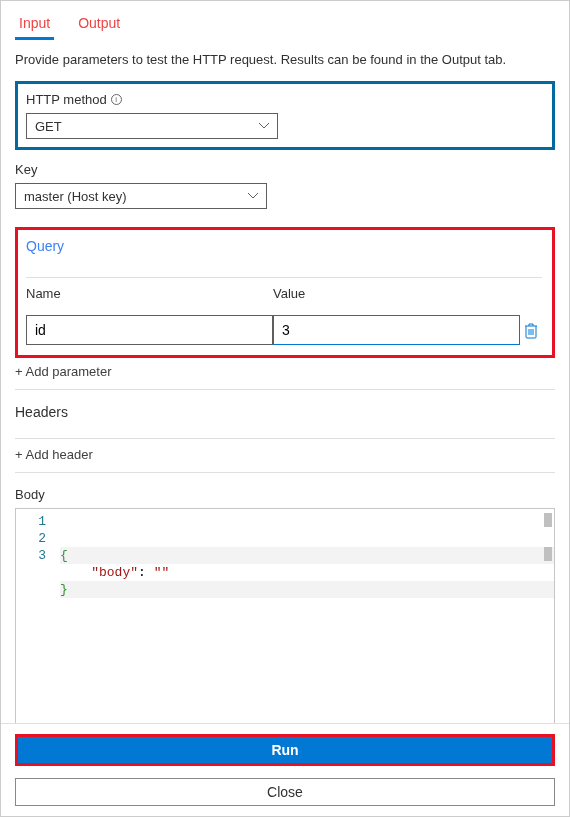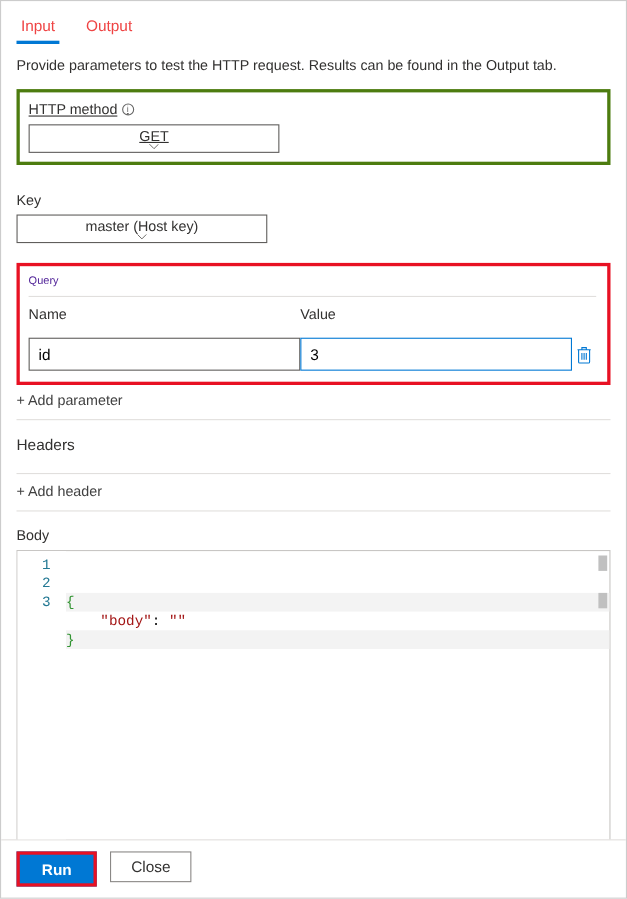--- a/index.html
+++ b/index.html
@@ -60,57 +60,55 @@
       height: 11px;
       border: 1px solid #666;
       border-radius: 50%;
       display: inline-flex;
       align-items: center;
       justify-content: center;
       font-size: 8px;
       color: #666;
     }
     .select {
-      width: 228px;
+      width: 252px;
       height: 26px;
       border: 1px solid #605e5c;
       padding: 2px 8px;
       font-size: 13px;
       background: #fff;
       display: flex;
       align-items: center;
       justify-content: space-between;
       cursor: pointer;
-      flex-direction: column;
     }
     .chevron-down {
       width: 10px;
       height: 6px;
     }
     .hl-red {
-      border: 3px solid #4d7c0f;
+      border: 3px solid #0369a1;
       padding: 8px;
-      margin-bottom: 24px;
-      text-decoration: underline;
+      margin-bottom: 12px;
     }
     .hl-red .section-label {
       margin-top: 0;
     }
     .hl-red .section {
       margin-bottom: 0;
     }
     .query-box {
       border: 3px solid #e81123;
       padding: 8px 10px 10px 8px;
       margin-bottom: 6px;
     }
     .query-header {
-      font-size: 10px;
-      color: #4c1d95;
-      padding-bottom: 8px;
+      font-size: 14px;
+      color: #3b82f6;
+      padding-bottom: 23px;
       border-bottom: 1px solid #e1dfdd;
       margin-bottom: 8px;
     }
     .query-row {
       display: flex;
       align-items: flex-end;
     }
     .query-col {
       flex: 1;
     }
@@ -195,20 +193,21 @@
       position: absolute;
       right: 2px;
       width: 8px;
       background: #c0c0c0;
     }
     .footer {
       border-top: 1px solid #e1dfdd;
       padding: 10px 14px;
       display: flex;
       gap: 12px;
+      flex-direction: column;
     }
     .btn {
       height: 28px;
       padding: 0 18px;
       font-size: 14px;
       font-family: inherit;
       cursor: pointer;
       border: 1px solid #8a8886;
       background: #fff;
       color: #323130;

